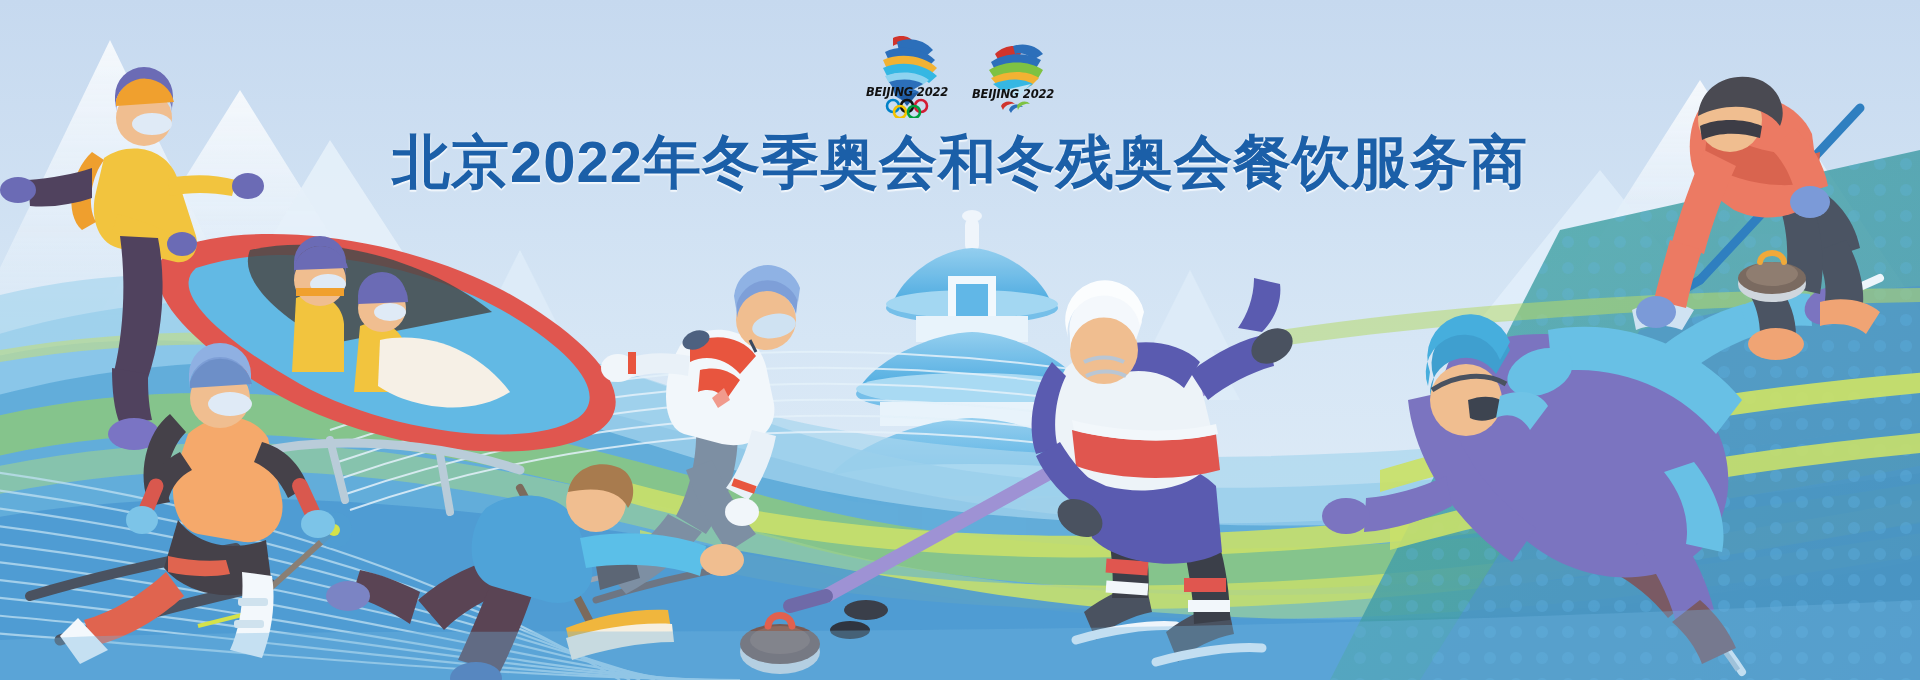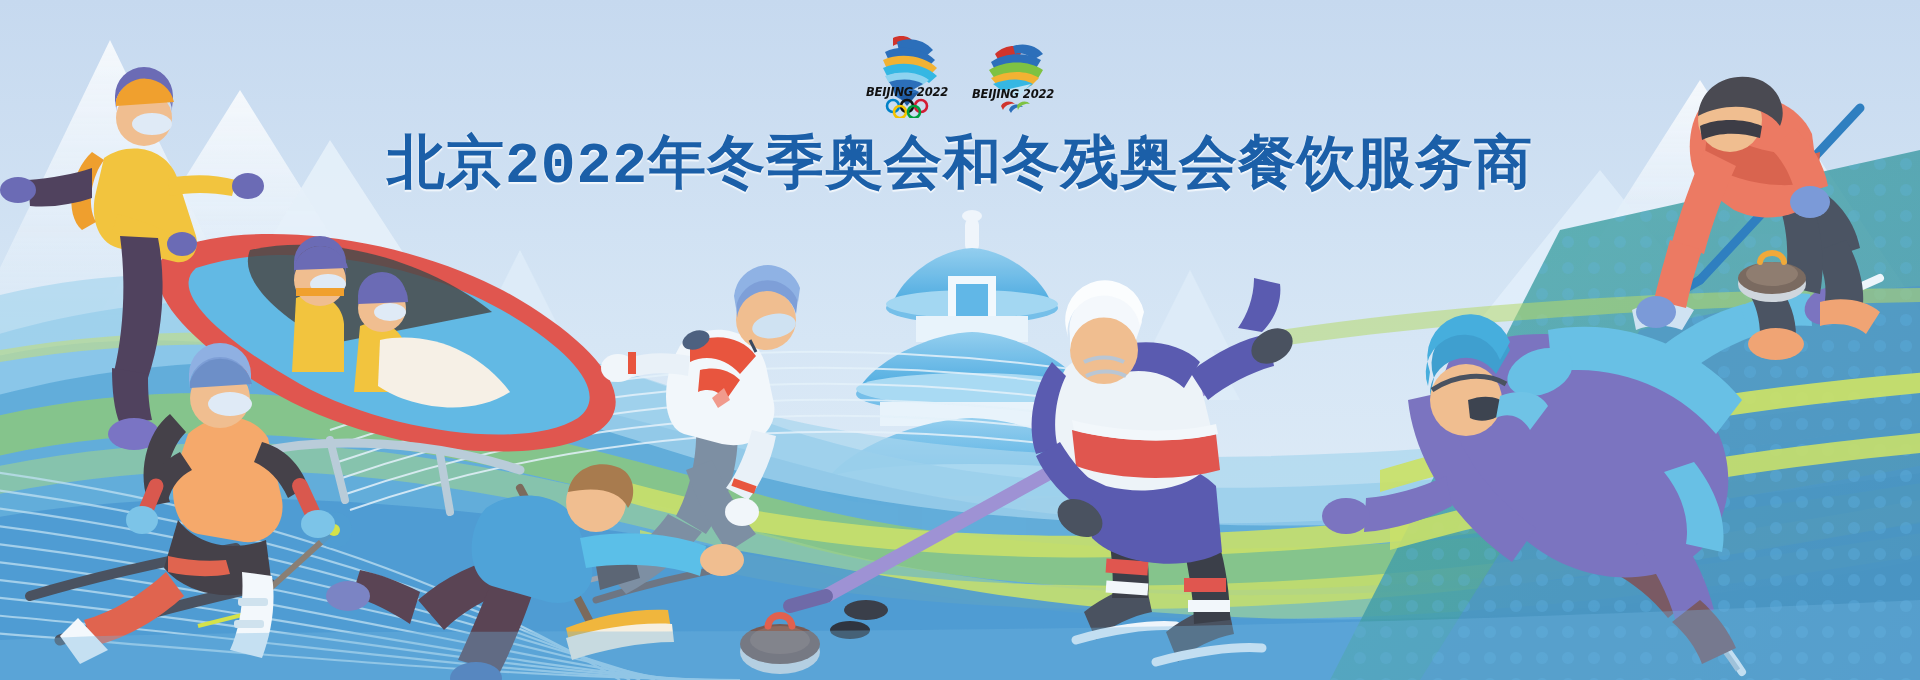--- a/index.html
+++ b/index.html
@@ -24,21 +24,21 @@
   }
   .emblem { width:88px; height:92px; position:relative; }
   .emblem svg { display:block; }
 
   .title {
     position:absolute; top:124px; left:0; right:0;
     text-align:center; z-index:40;
     font-size:58px; font-weight:bold; letter-spacing:1px;
     color:#1b5fa8;
     text-shadow:0 2px 0 rgba(255,255,255,.55), 0 1px 3px rgba(255,255,255,.7);
-    font-family:Liberation Mono, monospace;
+    font-family:Liberation Sans, sans-serif;
     white-space:nowrap;
   }
 </style>
 </head>
 <body>
 
 <div id="banner">
 
   <svg id="art" viewBox="0 0 1920 680" preserveAspectRatio="none" xmlns="http://www.w3.org/2000/svg">
     <defs>

